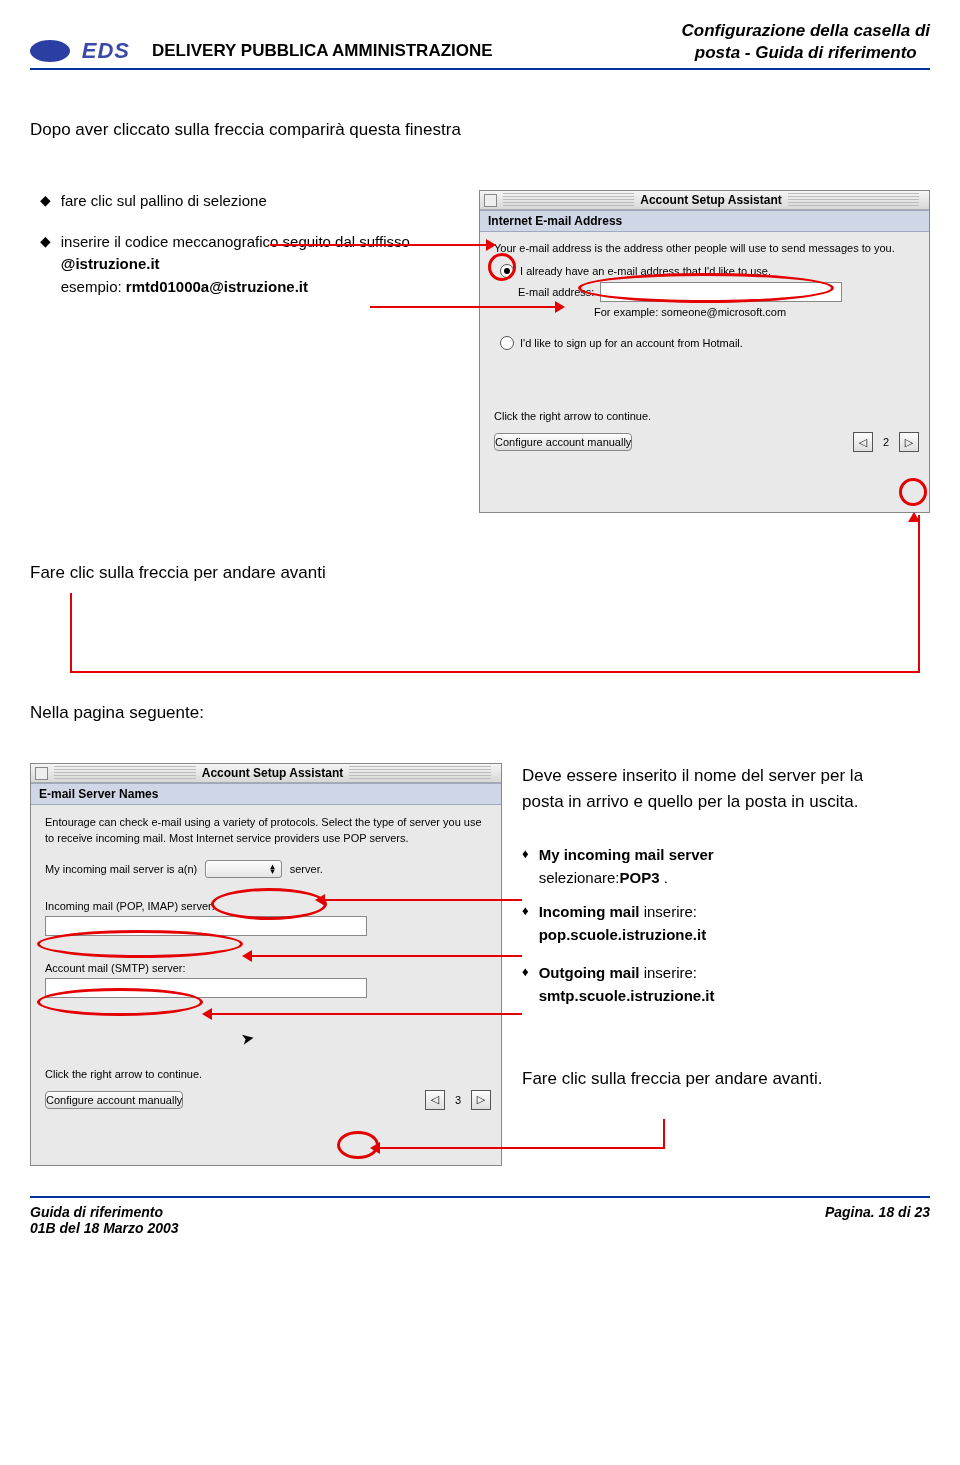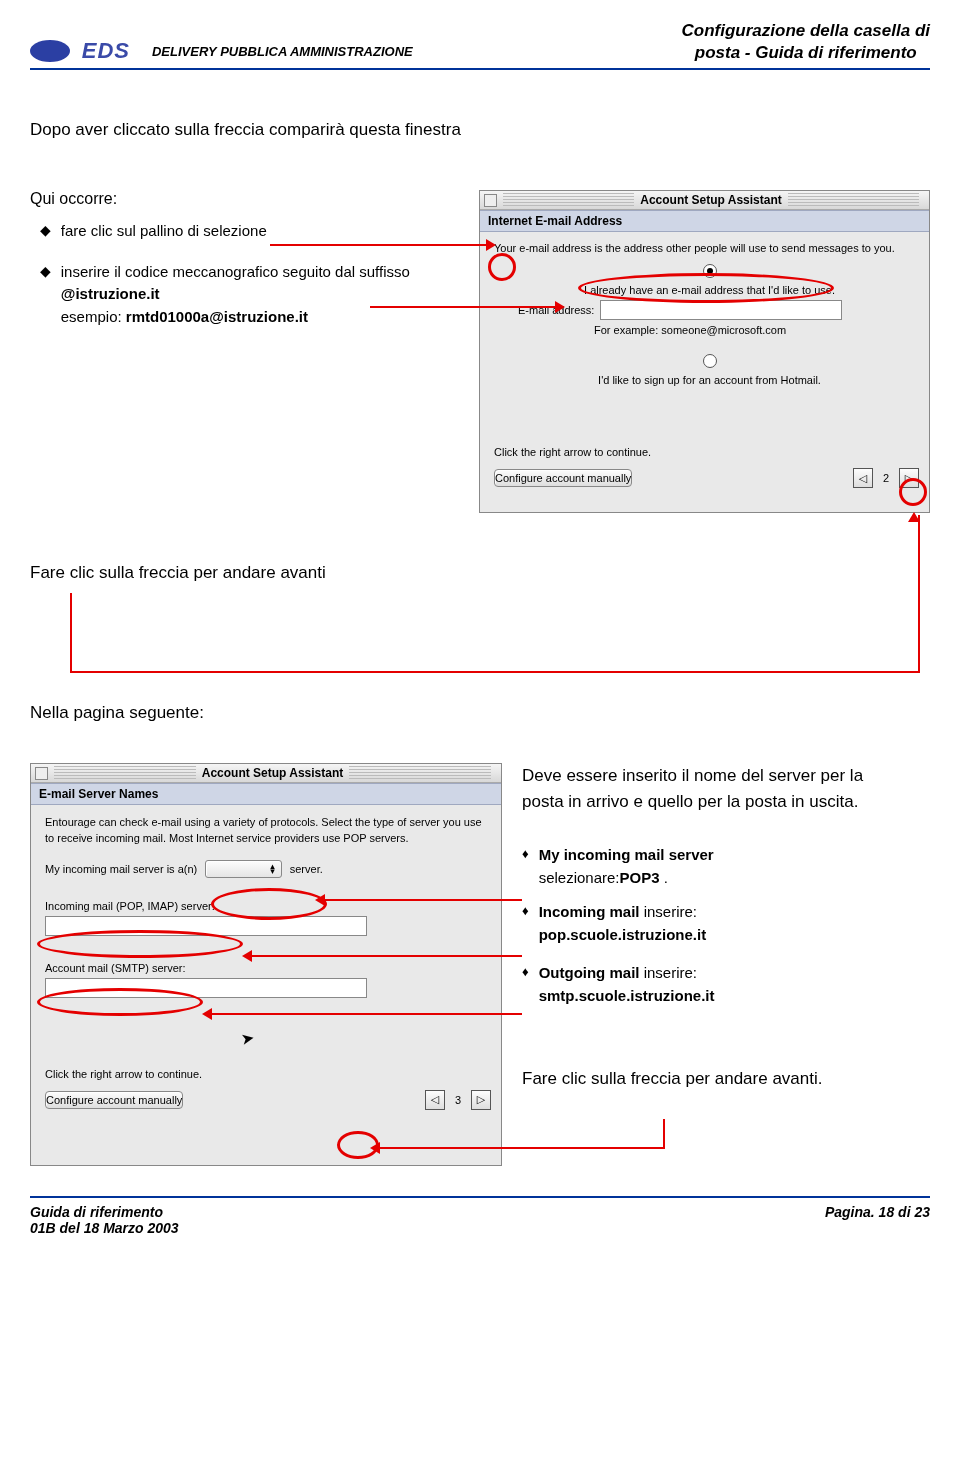--- a/index.html
+++ b/index.html
@@ -9,42 +9,42 @@
     width: 960px;
     font-size: 15px;
     color: #000;
   }
   .page { padding: 20px 30px 10px 30px; }
   .header { display: flex; align-items: flex-end; border-bottom: 2px solid #003399; padding-bottom: 4px; }
   .header-left { display: flex; align-items: center; gap: 22px; flex: 1; }
   .logo-wrap { display:flex; align-items:center; gap:4px;}
   .ellipse { width: 40px; height: 22px; background: #2b3fa3; border-radius: 50%; position:relative; }
   .logo-text { font-style: italic; font-weight: bold; font-size: 22px; color: #3a4aa8; letter-spacing:1px;}
-  .header-title { font-weight: bold; font-style: italic; font-size: 13px; text-align: right; }
+  .header-title { font-weight: bold; font-size: 17px; text-align: right; }
   .header-right { text-align: center; font-weight: bold; font-style: italic; font-size: 17px; line-height:1.3; }
 
   .section-gap { height: 50px; }
   .intro-text { font-size: 17px; margin-bottom: 20px; }
   
   .row1 { display: flex; gap: 20px; position: relative; }
   .left-col { width: 430px; }
   .qui { font-size:16px; margin-bottom: 12px;}
   ul.bullets { list-style: none; padding-left: 0; margin: 0 0 0 10px; }
   ul.bullets li { display: flex; gap: 10px; margin-bottom: 18px; font-size:15px; line-height:1.5; }
   ul.bullets li .blt { font-size:14px; }
 
   
   .macwin { border: 1px solid #888; background: #e9e9e9; box-shadow: inset 1px 1px 0 #fff; font-family: "Lucida Grande", Tahoma, sans-serif; font-size: 12px; position:relative; }
   .macwin .titlebar { display:flex; align-items:center; background: linear-gradient(#f5f5f5,#d8d8d8); border-bottom:1px solid #aaa; padding:2px 4px; font-weight:bold; }
   .macwin .titlebar .stripes { flex:1; height:14px; background: repeating-linear-gradient(#bbb 0 1px, transparent 1px 3px); margin:0 6px;}
   .macwin .titlebar .sq { width:11px; height:11px; border:1px solid #888; background:#eee;}
   .subhdr { background:#cfd6e6; padding:3px 8px; font-weight:bold; border:1px solid #9fa8c0; border-left:none; border-right:none; }
   .winbody { padding: 10px 10px 10px 14px; background:#e9e9e9; min-height: 260px; }
   .smalltxt { font-size: 11px; }
-  .radio-row { display:flex; align-items:center; gap:6px; margin: 10px 0 4px 6px; font-size:11px;flex-direction:column;}
+  .radio-row { display:flex; align-items:center; gap:6px; margin: 10px 0 4px 6px; font-size:11px;}
   .radio { width:12px; height:12px; border-radius:50%; border:1px solid #555; background:#fff; display:inline-flex; align-items:center; justify-content:center;}
   .radio.sel::after{content:""; width:6px; height:6px; background:#000; border-radius:50%;}
   .field-row { display:flex; align-items:center; gap:6px; margin:4px 0 4px 24px; font-size:11px;}
   .field-input { border:1px solid #888; background:#fff; height:18px; width: 240px;}
   .example { margin-left: 100px; font-size:11px; margin-top:4px; margin-bottom:10px;}
   .click-hint { font-size:11px; margin-top: 60px; }
   .bottom-bar { display:flex; align-items:center; gap:6px; margin-top:10px; }
   .mac-btn { border:1px solid #888; background:linear-gradient(#fdfdfd,#dedede); border-radius:4px; padding:2px 0; font-size:11px; box-shadow: inset 1px 1px 0 #fff; }
   .nav-arrow { width:18px; height:18px; border:1px solid #555; background:linear-gradient(#fdfdfd,#dedede); display:flex; align-items:center; justify-content:center; font-size:11px;}
   .page-num { font-size:11px; padding:0 4px;}
@@ -95,21 +95,20 @@
   </div>
 
   <div class="section-gap"></div>
 
   <div class="intro-text">Dopo aver cliccato sulla freccia comparirà questa finestra</div>
 
   <div style="height:30px"></div>
 
   <div class="row1">
     <div class="left-col">
-      <div class="qui">Qui occorre:</div>
       <ul class="bullets">
         <li>
           <span class="blt">◆</span>
           <span>fare clic sul pallino di selezione</span>
         </li>
         <li>
           <span class="blt">◆</span>
           <span>
             <span>inserire il codice meccanografico seguito dal suffisso </span><b>@istruzione.it</b><br>
             <span>esempio: </span><b>rmtd01000a@istruzione.it</b>

